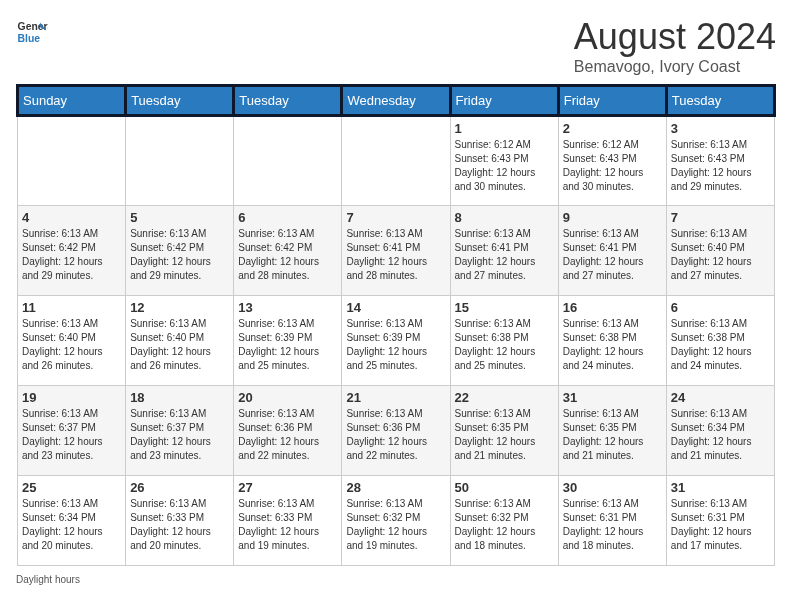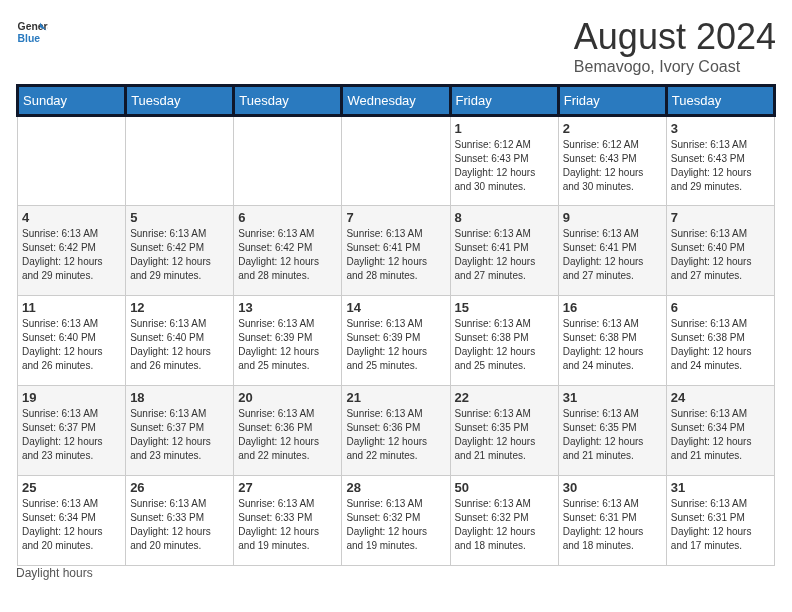--- a/index.html
+++ b/index.html
@@ -70,21 +70,22 @@
     }
     .day-info {
       font-size: 10px;
       color: #333;
       line-height: 1.4;
     }
     .empty-cell {
       background: #fff !important;
     }
     .footer {
-      font-size: 12px;
+      margin-top: 8px;
+      font-size: 10px;
       color: #555;
     }
   </style>
 </head>
 <body>
 
 <div class="header">
   <div class="logo">
     <svg class="logo-icon" viewBox="0 0 40 40" xmlns="http://www.w3.org/2000/svg">
       <text x="2" y="18" font-size="13" font-weight="bold" fill="#333" font-family="Arial">General</text>

